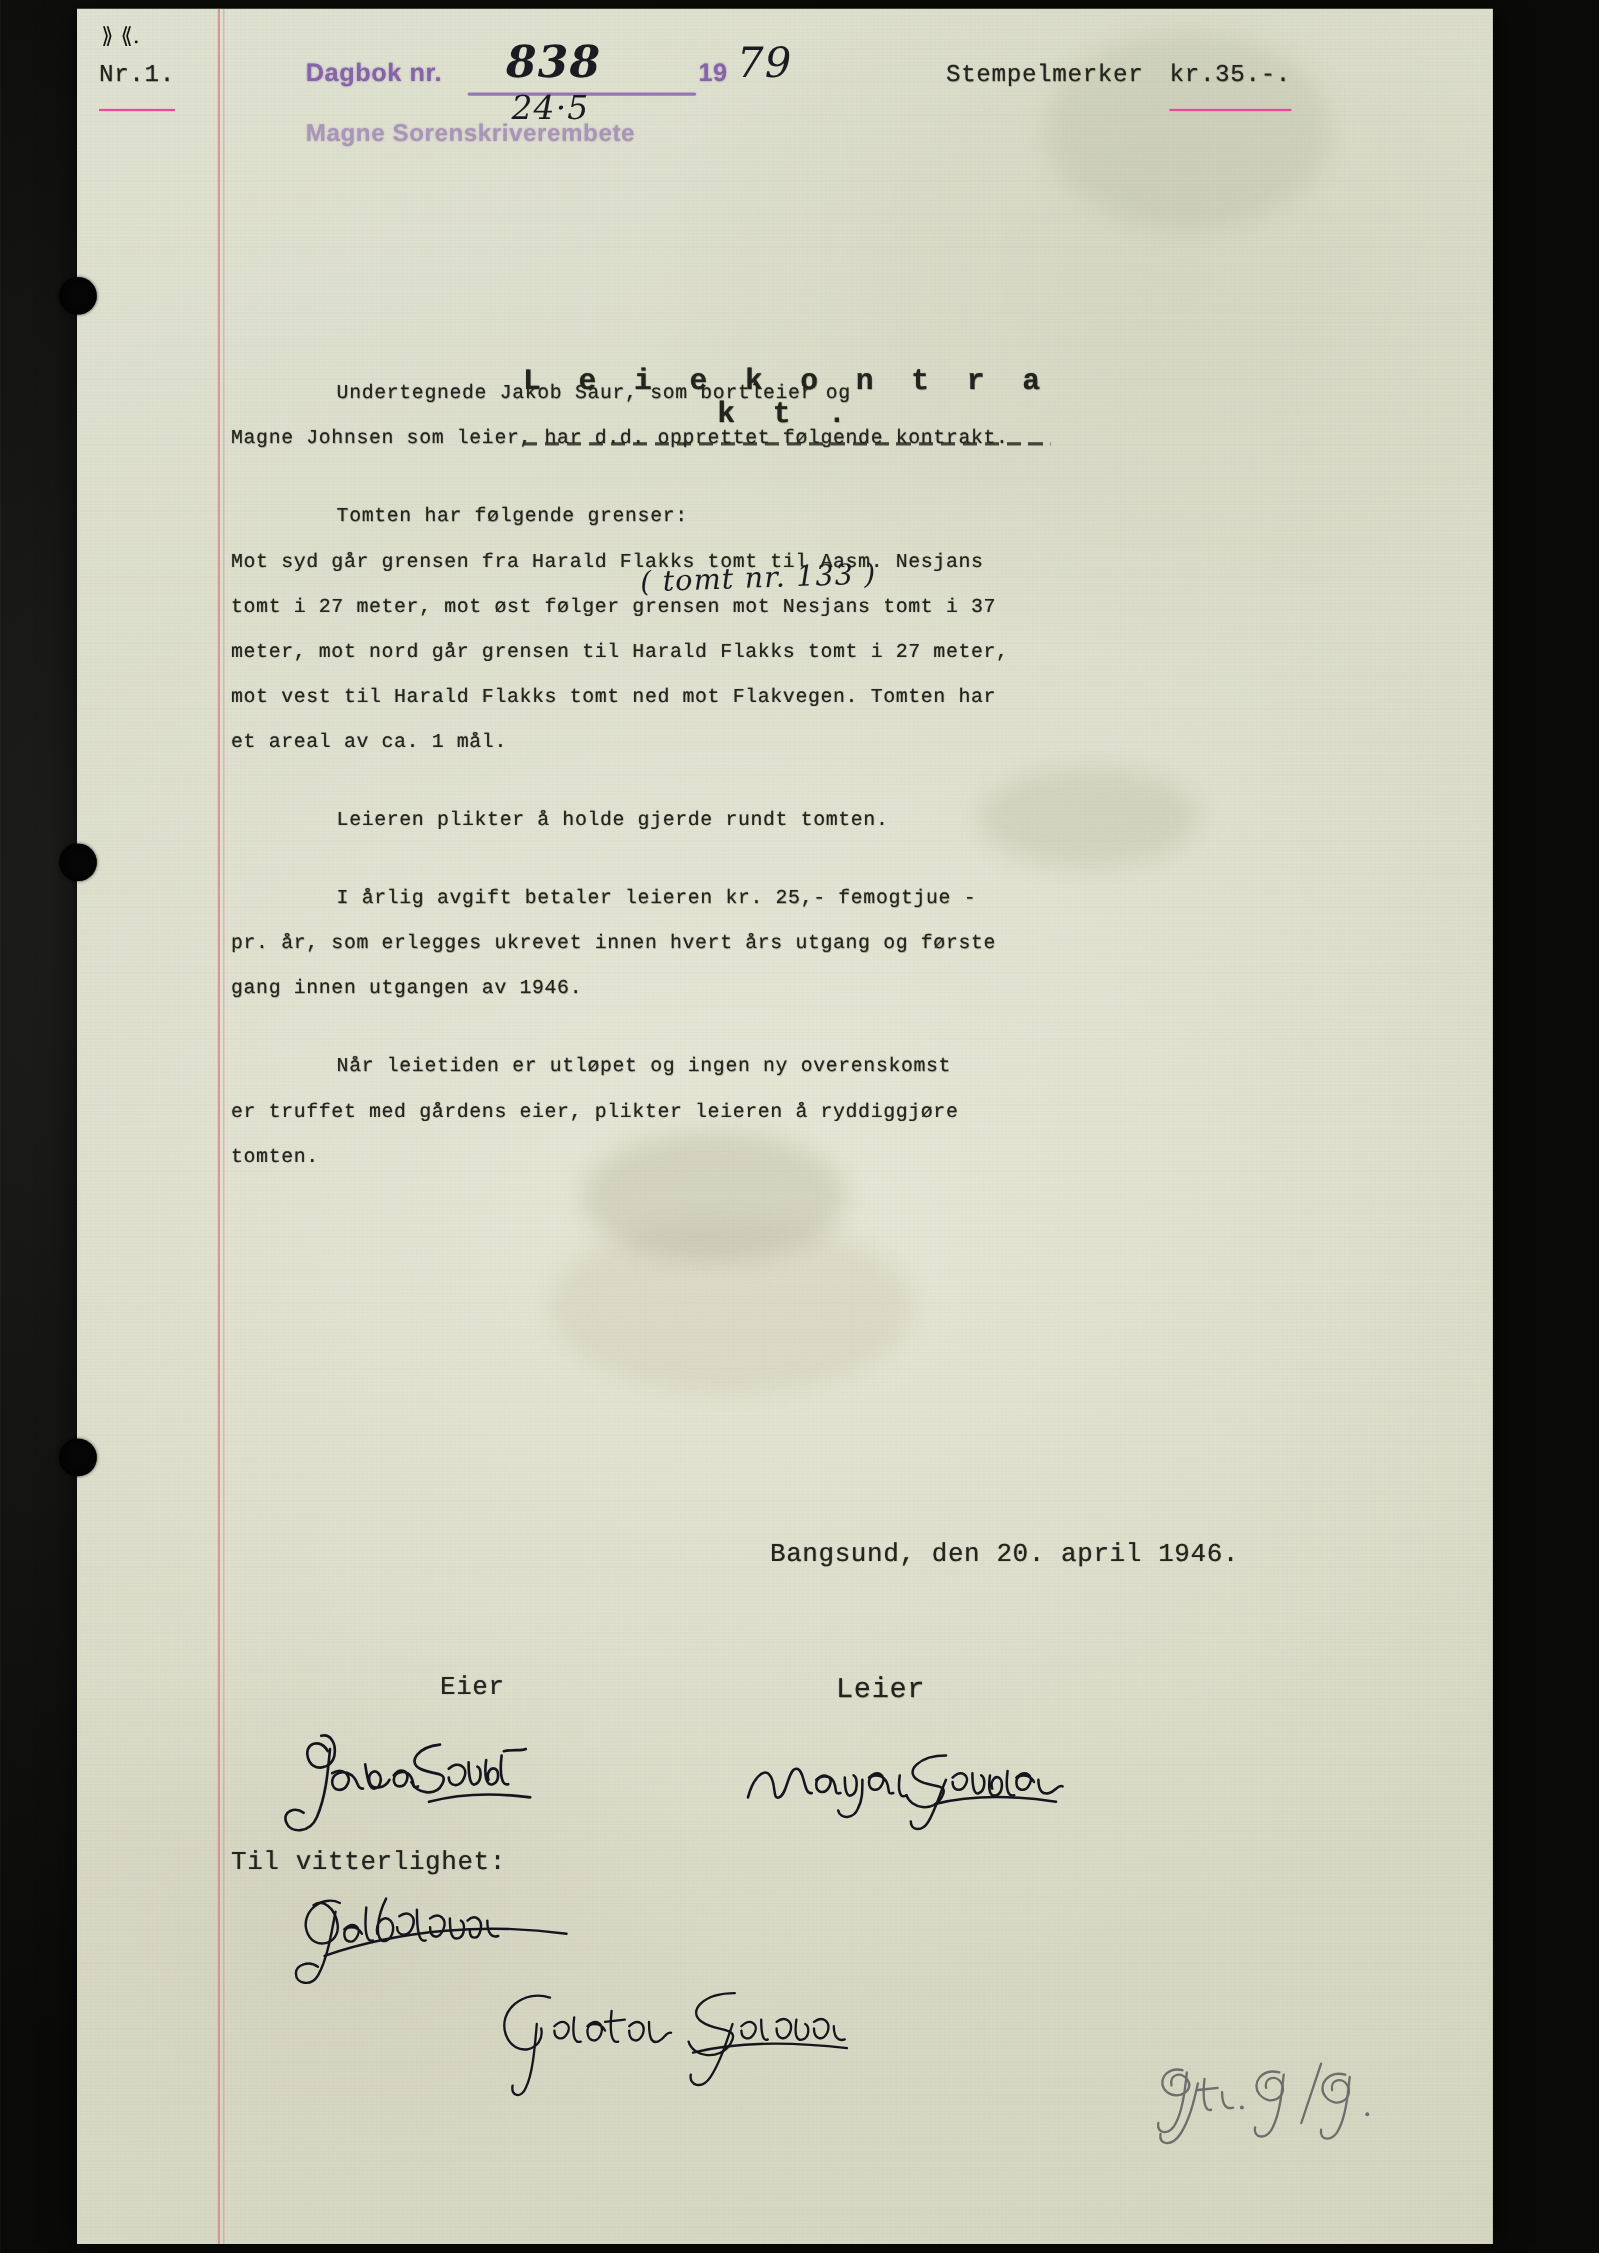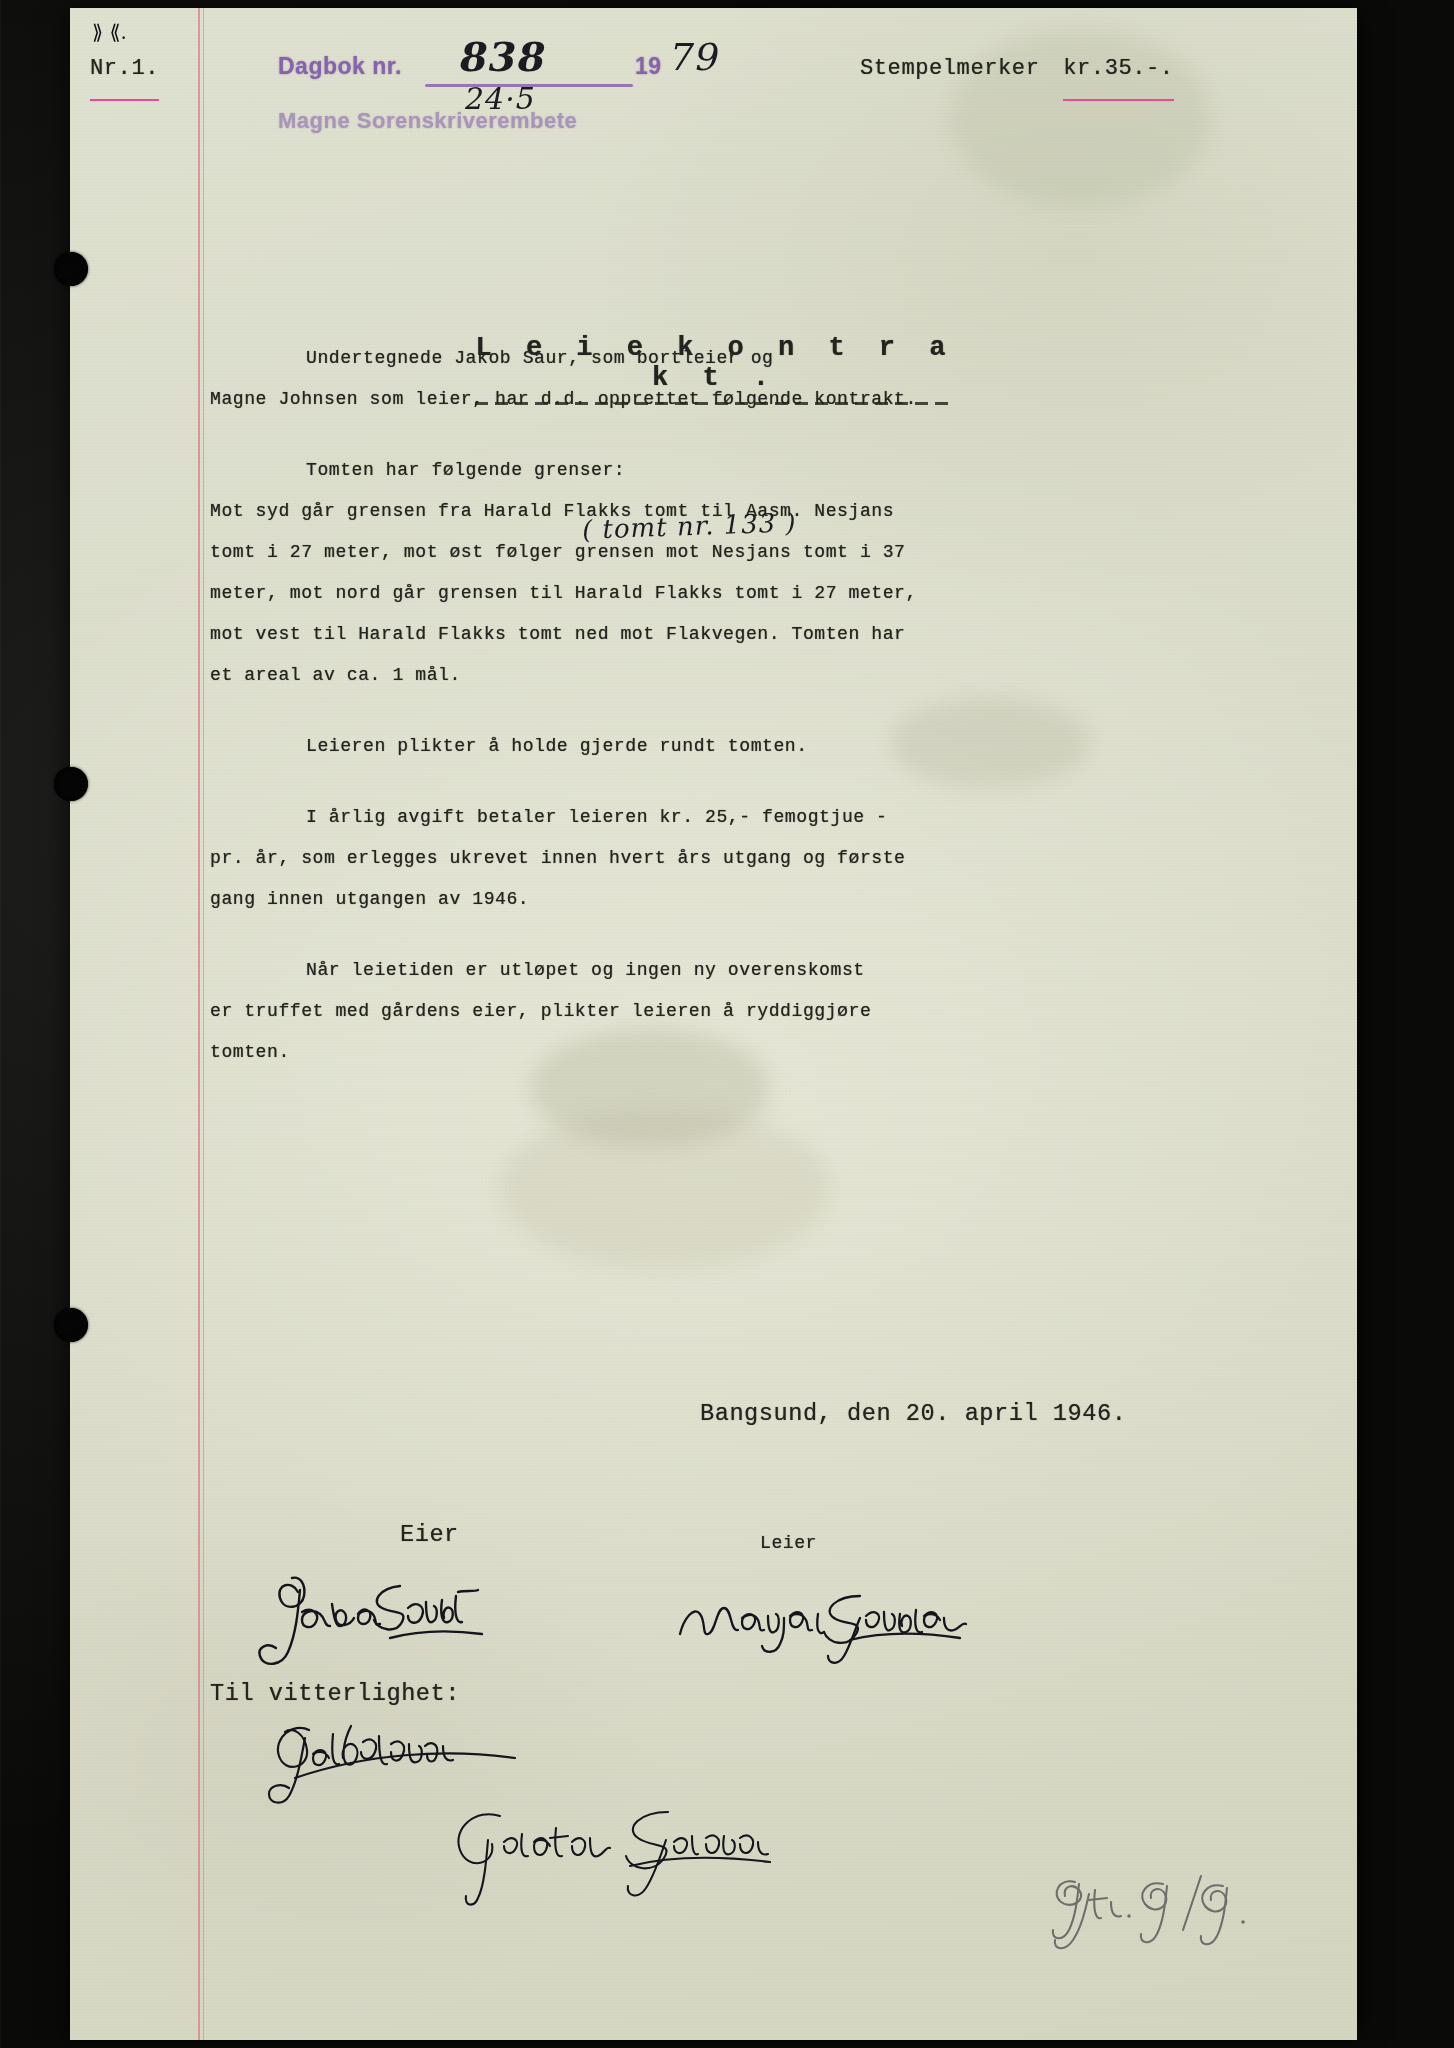--- a/index.html
+++ b/index.html
@@ -129,21 +129,21 @@
       <p class="tw para indent">Når leietiden er utløpet og ingen ny overenskomst
 er truffet med gårdens eier, plikter leieren å ryddiggjøre
 tomten.</p>
     </div>
 
     <div class="hand" style="left:512px;top:503px;font-size:26px;transform:rotate(-2deg);">( tomt nr. 133 )</div>
 
     <div class="tw" style="position:absolute;left:630px;top:1392px;font-size:23.5px;">Bangsund, den 20. april 1946.</div>
 
     <div class="tw" style="position:absolute;left:330px;top:1513px;font-size:23.5px;">Eier</div>
-    <div class="tw" style="position:absolute;left:690px;top:1513px;font-size:18px;margin-top:12px;">Leier</div>
+    <div class="tw" style="position:absolute;left:690px;top:1513px;font-size:26px;">Leier</div>
 
     <div class="sig" style="left:170px;top:1560px;">
       <svg width="300" height="110" viewBox="0 0 300 110" aria-hidden="true">
         <g fill="none" stroke="#15151d" stroke-width="2.4" stroke-linecap="round" stroke-linejoin="round">
           <path d="M58 24 C52 12 36 16 40 30 C44 44 62 40 64 28 C66 16 60 8 52 10"></path>
           <path d="M60 22 C58 44 56 66 48 84 C42 98 24 100 20 88 C17 79 28 74 36 80"></path>
           <path d="M62 44 C72 38 80 46 76 54 C72 62 62 60 62 52 C62 44 72 40 80 46 C86 51 84 58 90 58"></path>
           <path d="M92 36 C94 50 96 58 100 58 C106 58 108 48 104 44 C100 40 94 44 96 52 C98 60 110 58 114 50"></path>
           <path d="M118 46 C124 38 132 42 130 50 C128 58 118 58 118 50 C118 42 130 40 134 48 C137 54 134 58 140 56"></path>
           <path d="M160 18 C140 20 130 34 142 40 C154 46 168 42 162 54 C156 66 138 62 134 52"></path>

